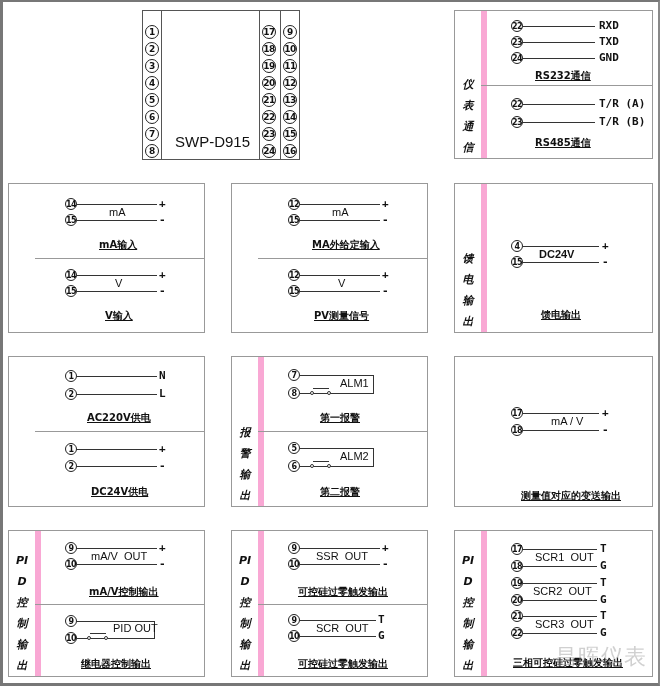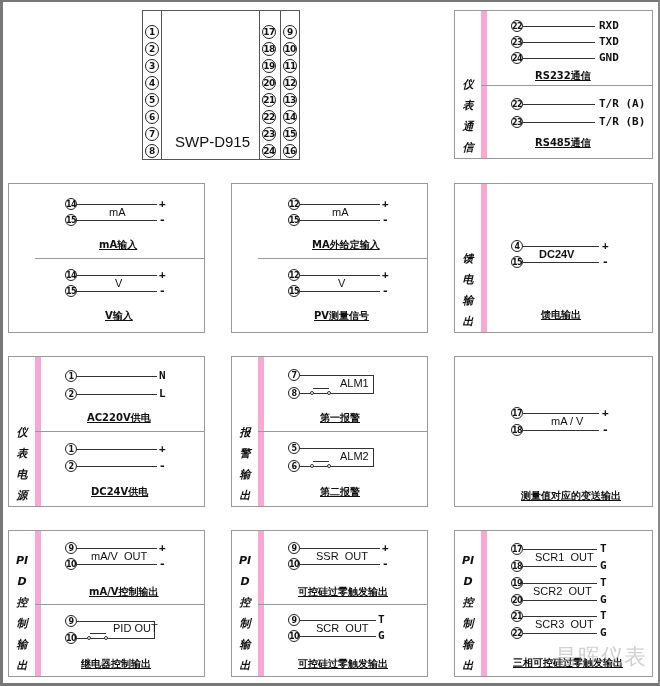--- a/index.html
+++ b/index.html
@@ -133,23 +133,20 @@
   <div class="wire" style="left:68px;top:62px;width:76px"></div>
   <div class="sym" style="left:147px;top:55px">+</div>
   <div class="sig" style="left:84px;top:64px;font-weight:bold">DC24V</div>
   <div class="pin" style="left:56px;top:72px">15</div>
   <div class="wire" style="left:68px;top:78px;width:76px"></div>
   <div class="sym" style="left:147px;top:71px">-</div>
   <div class="caption" style="left:86px;top:124px">馈电输出</div>
 </div>
 
 <div class="box" style="left:8px;top:356px;width:197px;height:151px">
-  <div class="side">
-      <span class="side-text">仪表电源</span>
-    </div>
   <div class="half-div" style="top:74px"></div>
   <div class="pin" style="left:56px;top:13px">1</div>
   <div class="wire" style="left:68px;top:19px;width:80px"></div>
   <div class="sym" style="left:150px;top:12px">N</div>
   <div class="pin" style="left:56px;top:31px">2</div>
   <div class="wire" style="left:68px;top:37px;width:80px"></div>
   <div class="sym" style="left:150px;top:30px">L</div>
   <div class="caption" style="left:78px;top:54px">AC220V供电</div>
   <div class="pin" style="left:56px;top:86px">1</div>
   <div class="wire" style="left:68px;top:92px;width:80px"></div>

